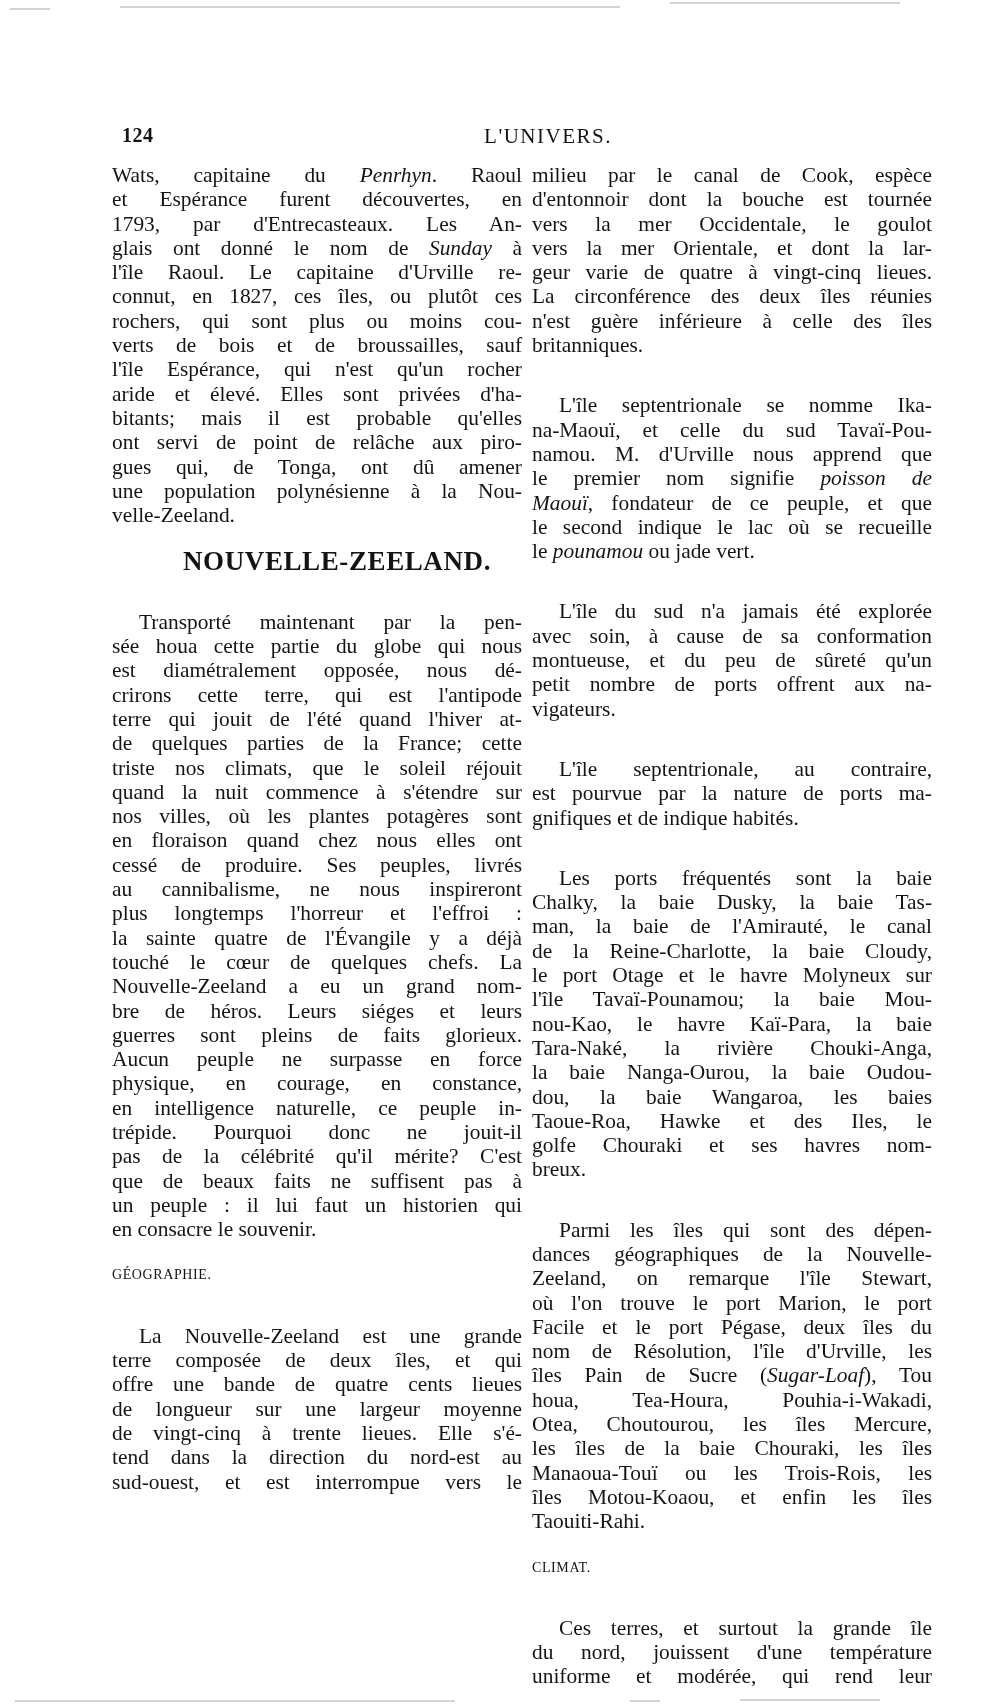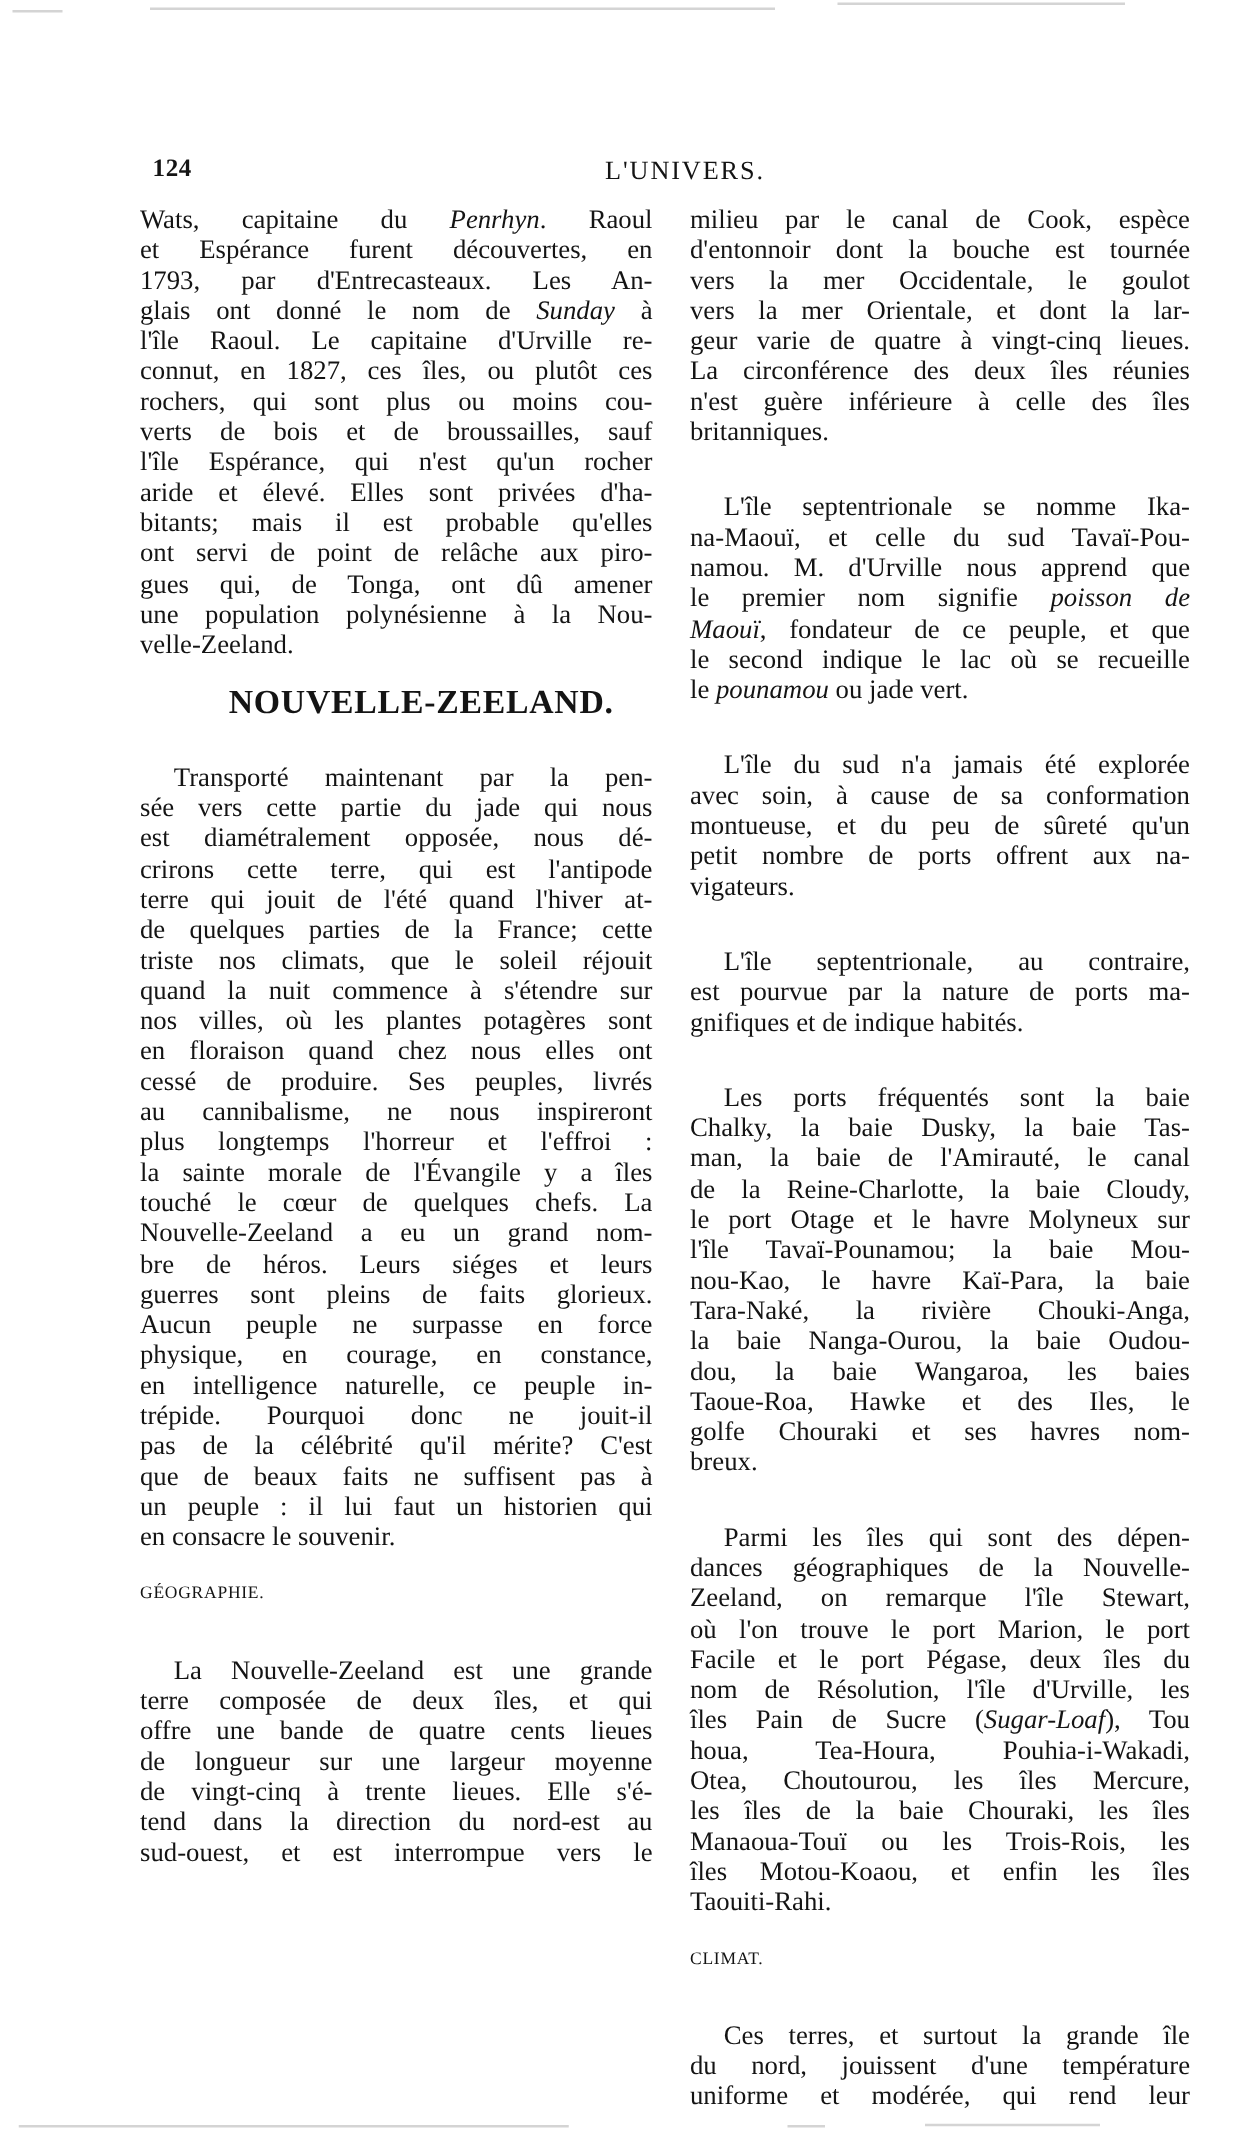--- a/index.html
+++ b/index.html
@@ -19,21 +19,21 @@
       position: absolute; left: 0; right: 0; top: 0; text-align: center;
       font-size: 21px; letter-spacing: 1.5px; padding-left: 60px;
     }
 
     .column {
       position: absolute; top: 163px; width: 410px;
       font-size: 21.4px; line-height: 24.3px;
       text-align: justify;
     }
     .col-left { left: 112px; }
-    .col-right { left: 552px; width: 400px; }
+    .col-right { left: 532px; width: 400px; }
 
     .line {
       display: block; white-space: nowrap; text-align: justify;
       text-align-last: justify; height: 24.3px;
     }
     .line.last { text-align-last: left; }
     .line.indent { padding-left: 27px; margin-top: 36px; }
 
     .section-title {
       display: block; text-align: center; font-weight: bold;
@@ -79,33 +79,33 @@
         <span class="line">aride et élevé. Elles sont privées d'ha-</span>
         <span class="line">bitants; mais il est probable qu'elles</span>
         <span class="line">ont servi de point de relâche aux piro-</span>
         <span class="line">gues qui, de Tonga, ont dû amener</span>
         <span class="line">une population polynésienne à la Nou-</span>
         <span class="line last">velle-Zeeland.</span>
       </div>
     <div class="section-title">NOUVELLE-ZEELAND.</div>
     <div>
         <span class="line indent">Transporté maintenant par la pen-</span>
-        <span class="line">sée vers cette partie du jade qui nous</span>
+        <span class="line">sée houa cette partie du globe qui nous</span>
         <span class="line">est diamétralement opposée, nous dé-</span>
         <span class="line">crirons cette terre, qui est l'antipode</span>
         <span class="line">terre qui jouit de l'été quand l'hiver at-</span>
         <span class="line">de quelques parties de la France; cette</span>
         <span class="line">triste nos climats, que le soleil réjouit</span>
         <span class="line">quand la nuit commence à s'étendre sur</span>
         <span class="line">nos villes, où les plantes potagères sont</span>
         <span class="line">en floraison quand chez nous elles ont</span>
         <span class="line">cessé de produire. Ses peuples, livrés</span>
         <span class="line">au cannibalisme, ne nous inspireront</span>
         <span class="line">plus longtemps l'horreur et l'effroi :</span>
-        <span class="line">la sainte morale de l'Évangile y a îles</span>
+        <span class="line">la sainte quatre de l'Évangile y a déjà</span>
         <span class="line">touché le cœur de quelques chefs. La</span>
         <span class="line">Nouvelle-Zeeland a eu un grand nom-</span>
         <span class="line">bre de héros. Leurs siéges et leurs</span>
         <span class="line">guerres sont pleins de faits glorieux.</span>
         <span class="line">Aucun peuple ne surpasse en force</span>
         <span class="line">physique, en courage, en constance,</span>
         <span class="line">en intelligence naturelle, ce peuple in-</span>
         <span class="line">trépide. Pourquoi donc ne jouit-il</span>
         <span class="line">pas de la célébrité qu'il mérite? C'est</span>
         <span class="line">que de beaux faits ne suffisent pas à</span>

